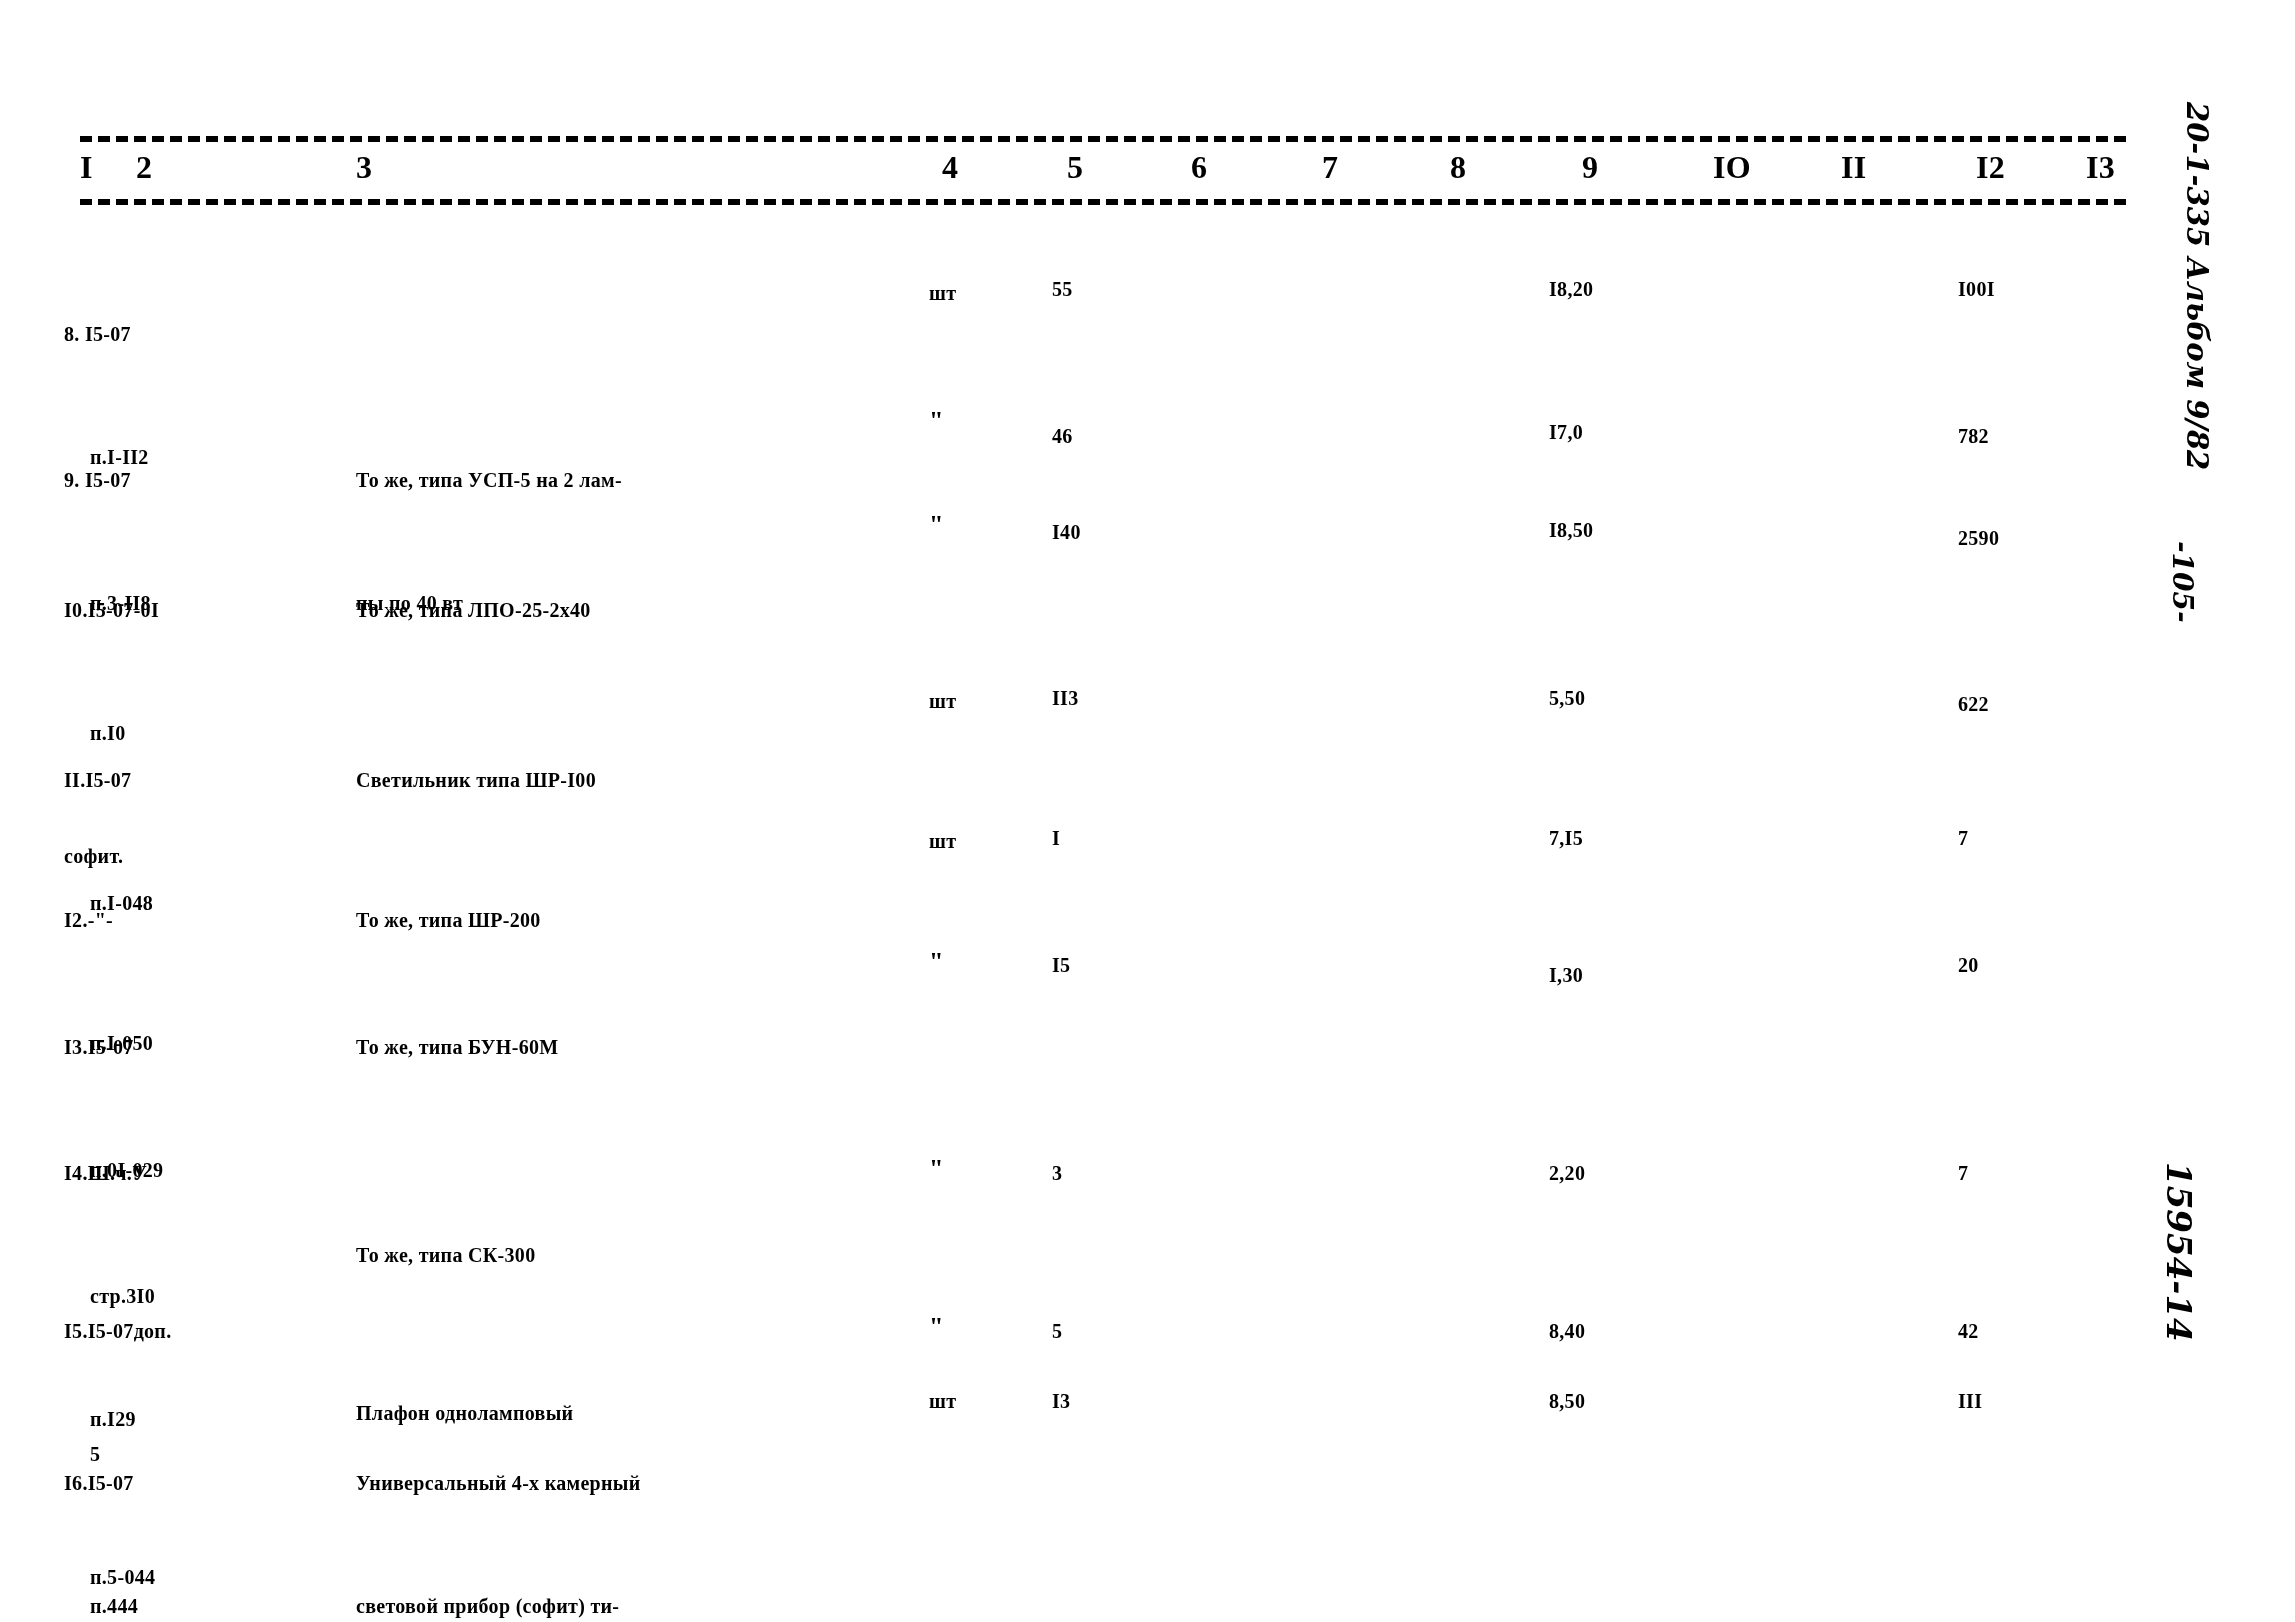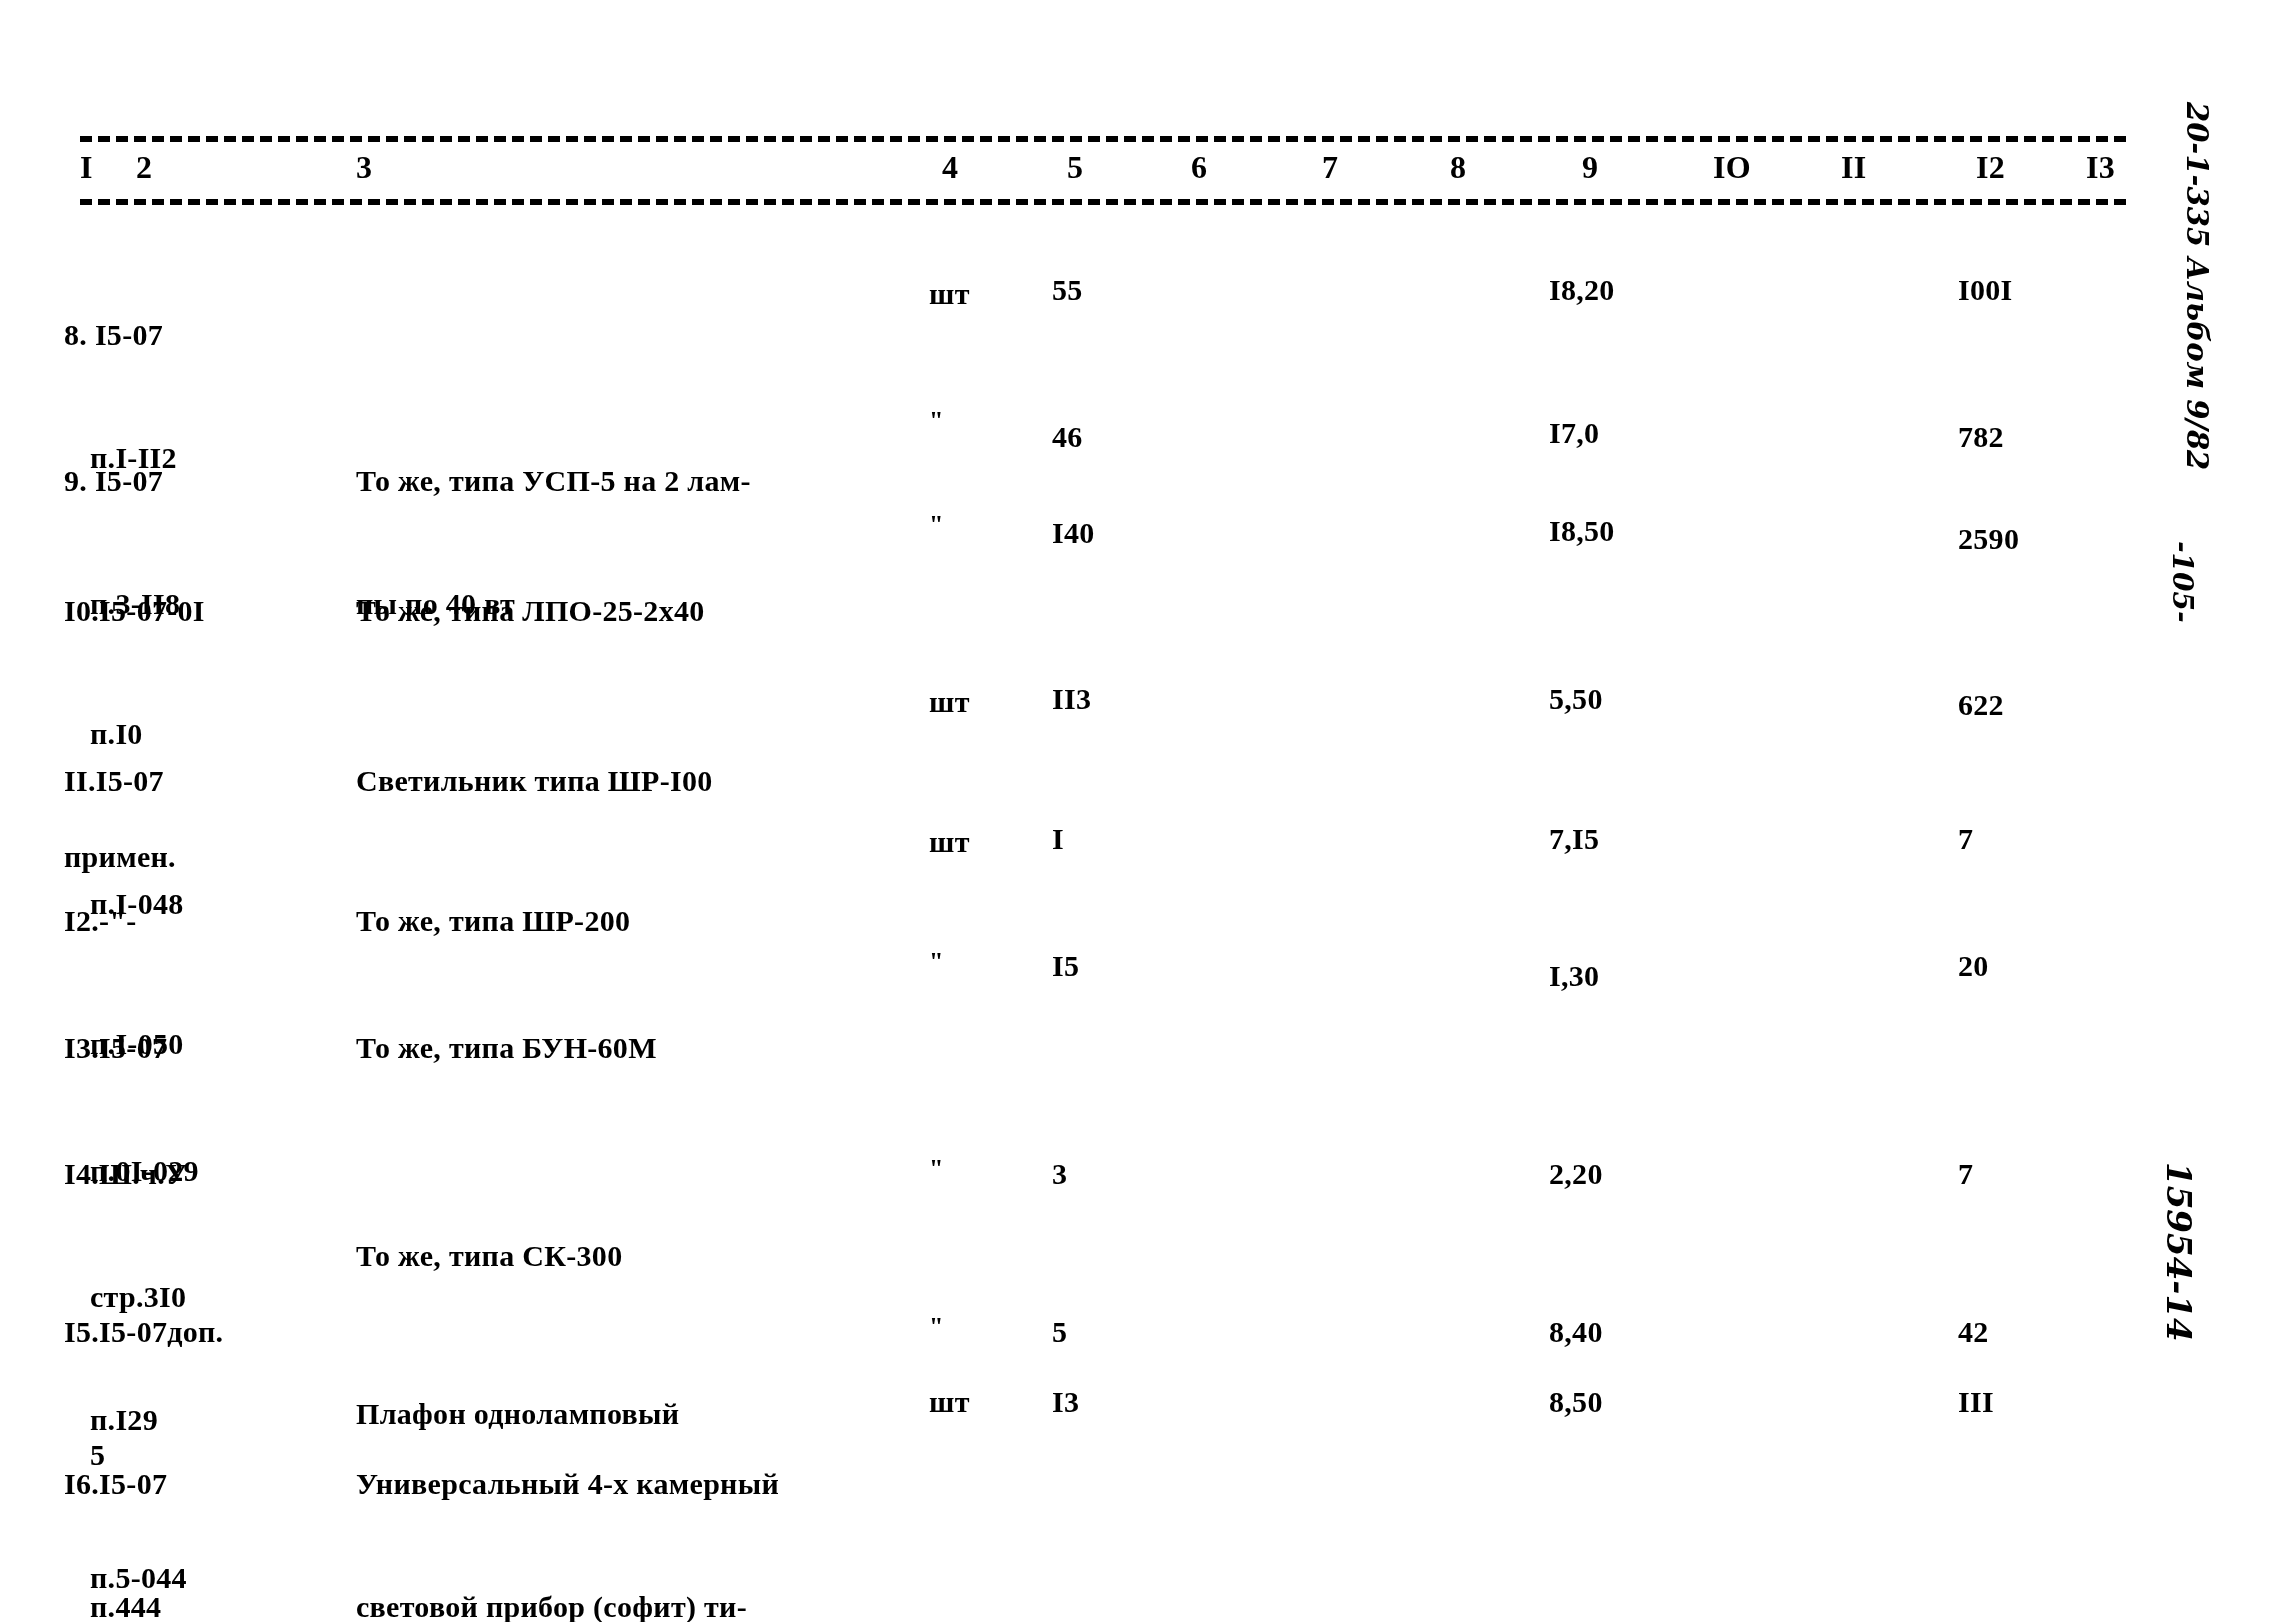--- a/index.html
+++ b/index.html
@@ -36,21 +36,21 @@
     line-height: 1;
     white-space: nowrap;
     font-family: "Liberation Serif", "DejaVu Serif", serif;
   }
 
   
   .row { position: absolute; left: 0; width: 100%; }
 
   .cell {
     position: absolute;
-    font-size: 30px;
+    font-size: 20px;
     font-weight: 700;
     line-height: 41px;
     white-space: pre;
     letter-spacing: 0.3px;
     font-family: "Liberation Serif", "DejaVu Serif", serif;
   }
   .c-code  { left: 64px;  text-align: left;  }
   .c-name  { left: 356px;  text-align: left;  }
   .c-unit  { left: 929px; width: 88px; text-align: left; }
   .c-qty   { left: 1052px; width: 110px; text-align: left; }
@@ -135,21 +135,21 @@
     <div class="cell c-unit dq" style="top:22px">"</div>
     <div class="cell c-qty" style="top:38px">46</div>
     <div class="cell c-price" style="top:34px">I7,0</div>
     <div class="cell c-total" style="top:38px">782</div>
   </div>
 
   <div class="row" style="top:508px">
     <div class="cell c-code">
       <span class="sub">I0.I5-07-0I</span>
       <span class="sub indent1">п.I0</span>
-      <span class="sub">примен.</span>
+      <span class="sub">софит.</span>
     </div>
     <div class="cell c-name">
       <span class="sub">То же, типа ЛПО-25-2х40</span>
     </div>
     <div class="cell c-unit dq" style="top:-4.4px">"</div>
     <div class="cell c-qty" style="top:4.4px">I40</div>
     <div class="cell c-price" style="top:1.5px">I8,50</div>
     <div class="cell c-total" style="top:10px">2590</div>
   </div>
 

